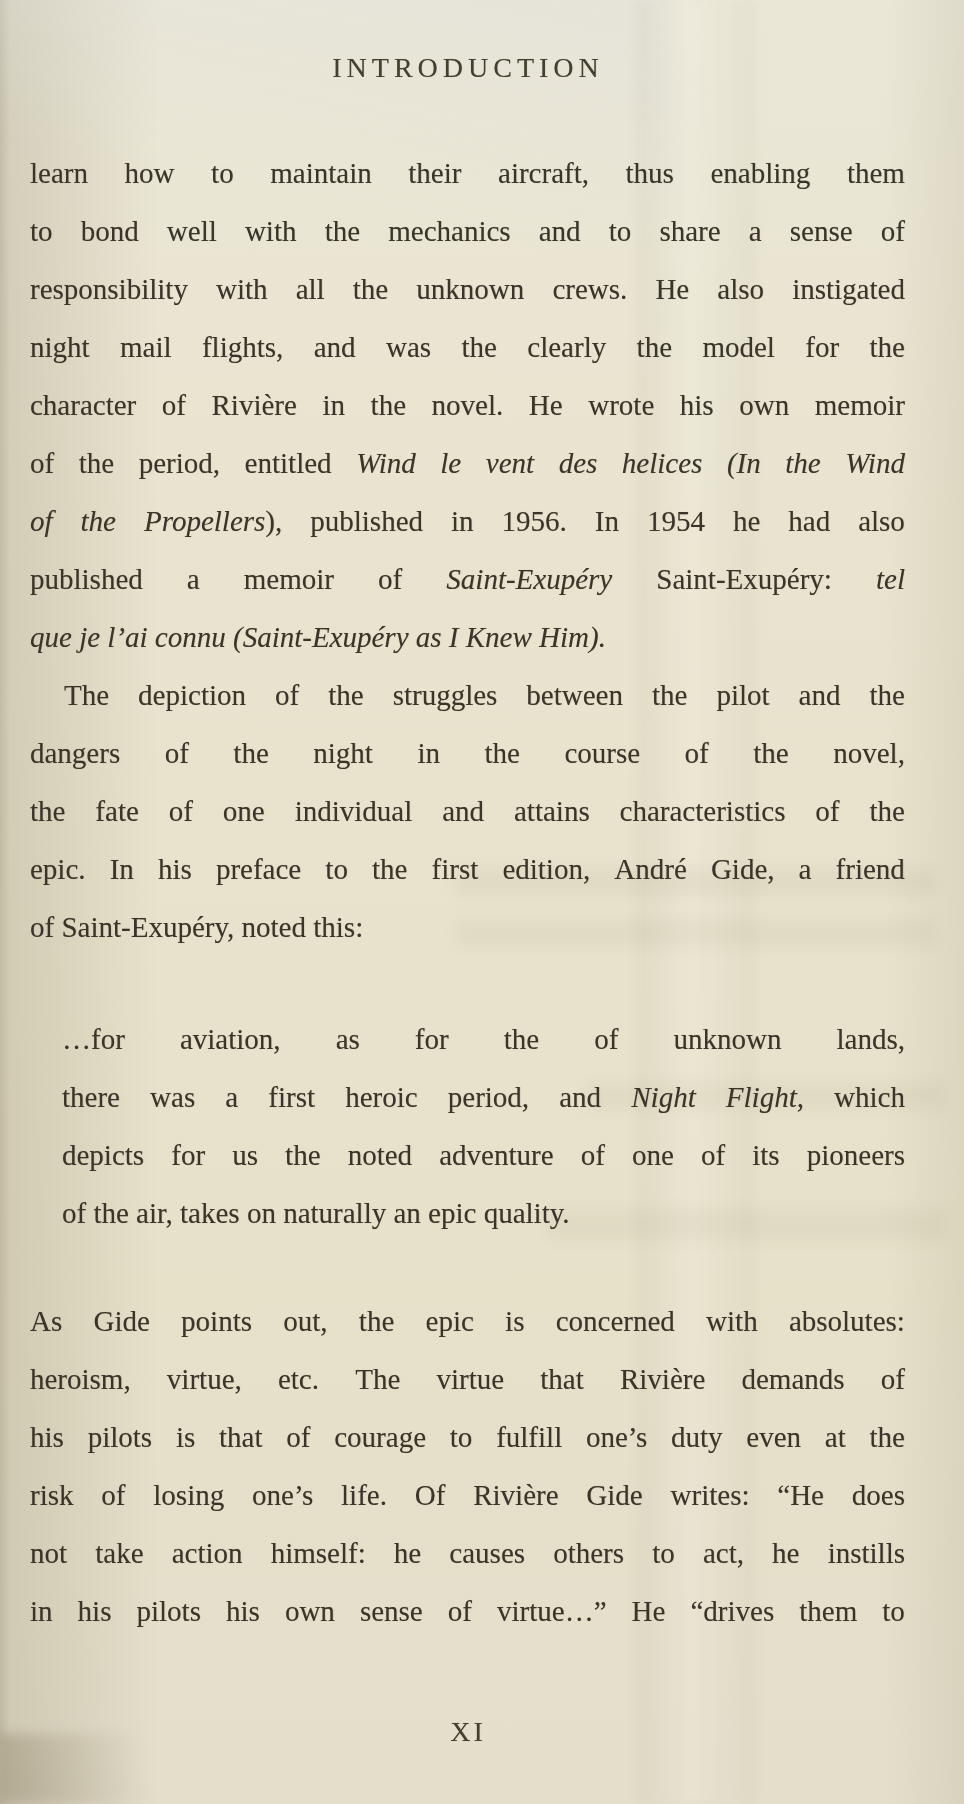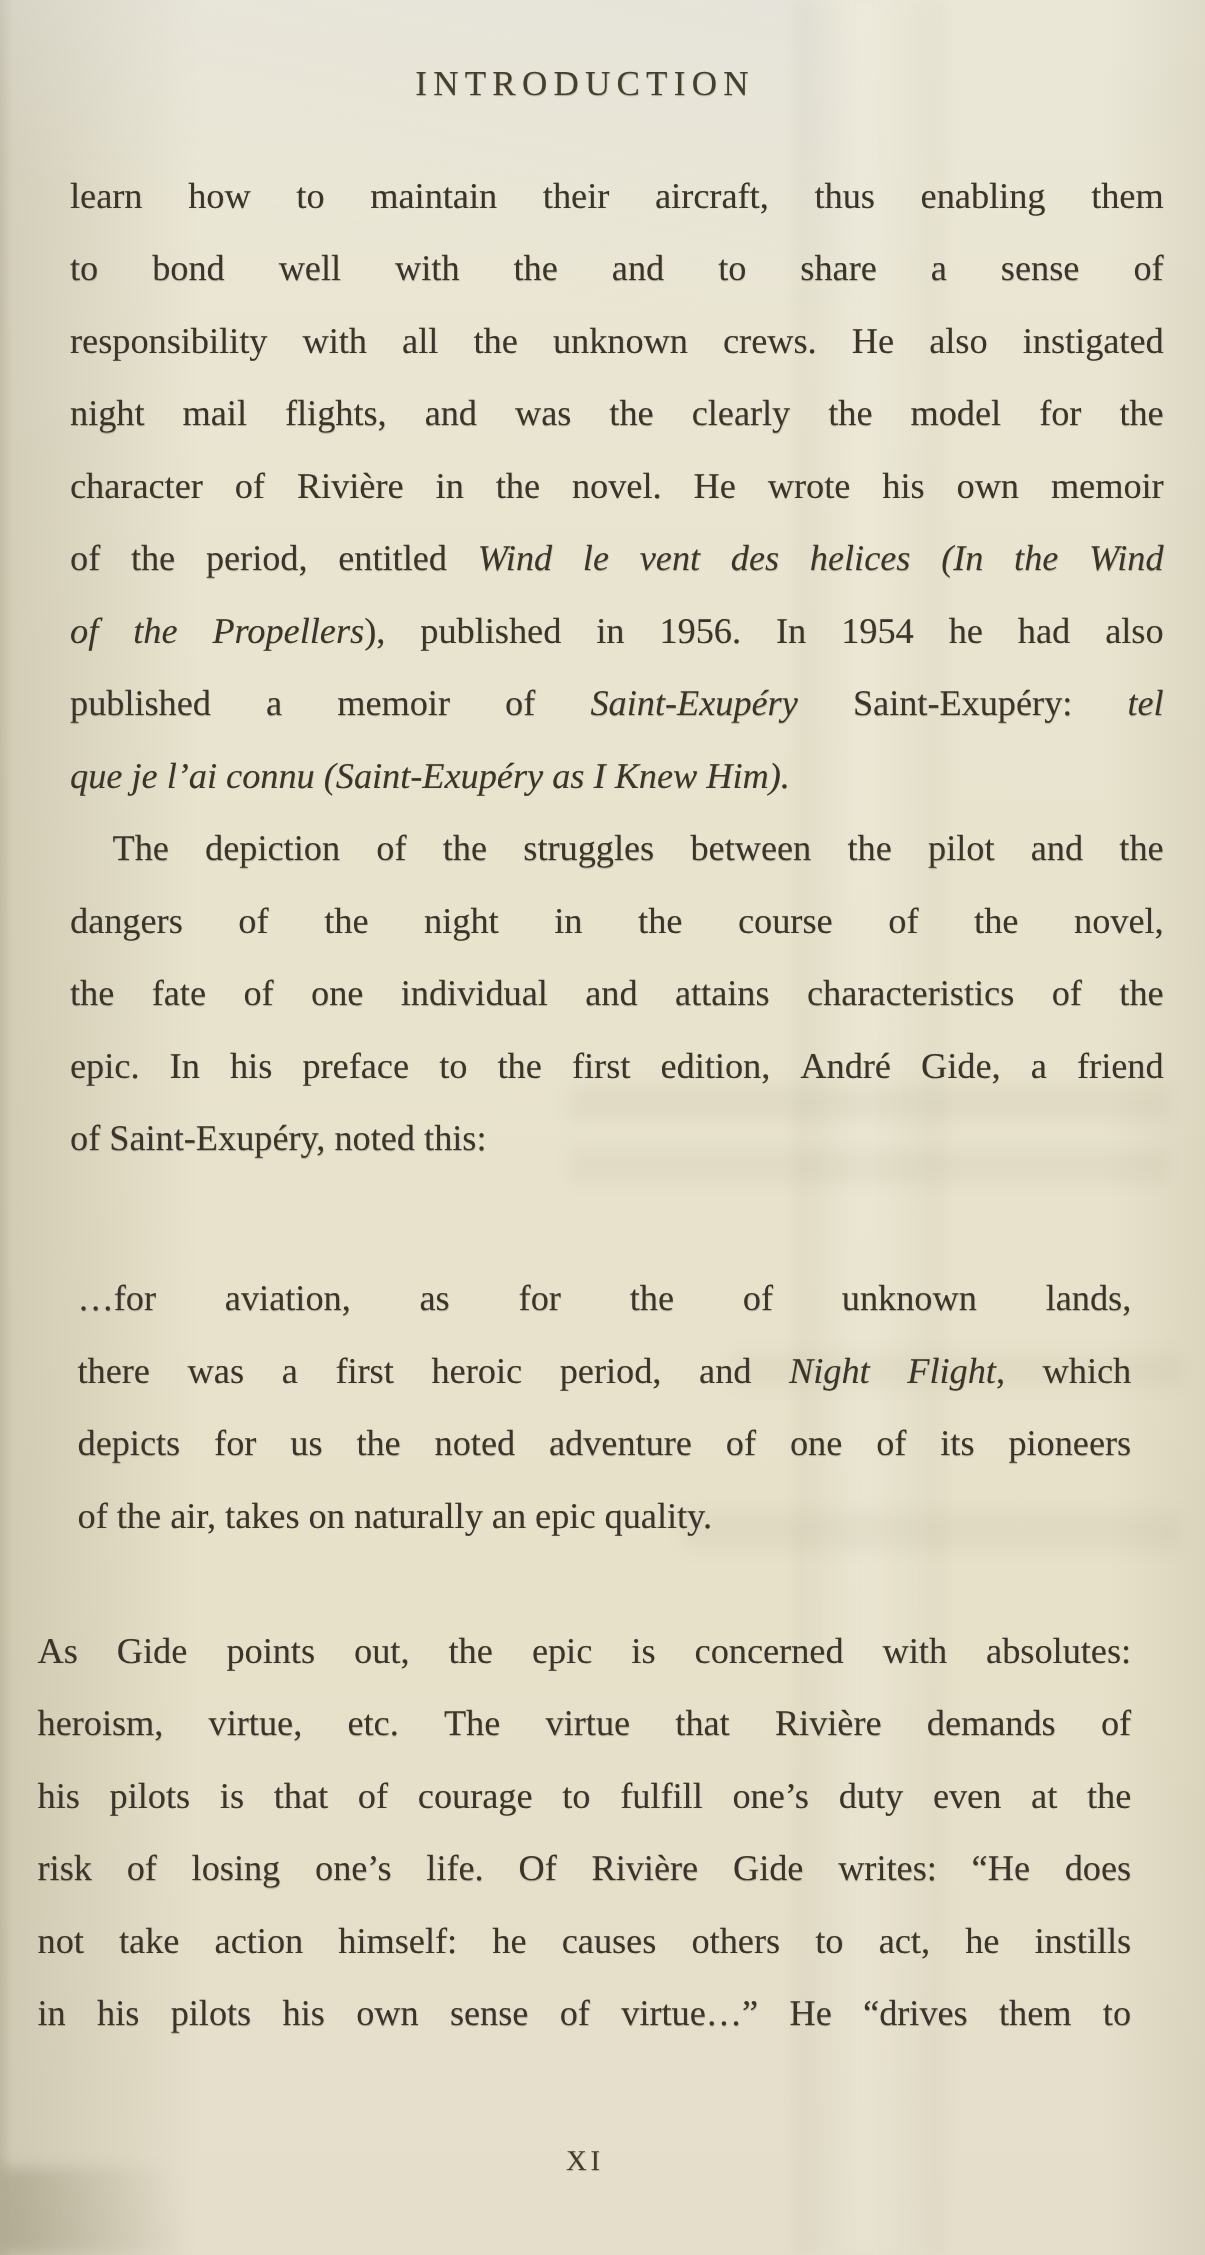--- a/index.html
+++ b/index.html
@@ -48,37 +48,37 @@
 
   .header{
     position:absolute;top:52px;left:0;width:936px;
     text-align:center;
     font-size:28px;
     letter-spacing:5px;
     color:#453f2e;
     text-shadow:0.3px 0.4px 0.7px rgba(60,54,36,.35);
   }
   .block{position:absolute;}
-  #block-main{top:128px;left:30px;width:875px;margin-left:26px;}
+  #block-main{top:144px;left:30px;width:875px;}
   #block-quote{top:1010px;left:62px;width:843px;}
   #block-closing{top:1292px;left:30px;width:875px;}
   .line{
     height:58px;
     line-height:58px;
     font-size:29px;
     white-space:pre;
     text-shadow:0.3px 0.4px 0.7px rgba(55,50,33,.33);
   }
   .line.just{display:flex;justify-content:space-between;align-items:baseline;white-space:normal;}
   .line.indent{padding-left:34px;}
   .it{font-style:italic;}
   .folio{
     position:absolute;top:1716px;left:0;width:936px;
     text-align:center;
-    font-size:23px;
+    font-size:28px;
     letter-spacing:3px;
     color:#443e2e;
     text-shadow:0.3px 0.4px 0.7px rgba(60,54,36,.3);
   }
 </style>
 </head>
 <body>
 
 <div class="page">
   <div class="sheen"></div>
@@ -101,20 +101,21 @@
         <span><span>thus</span></span>
         <span><span>enabling</span></span>
         <span><span>them</span></span>
       </div>
       <div class="line just">
         <span><span>to</span></span>
         <span><span>bond</span></span>
         <span><span>well</span></span>
         <span><span>with</span></span>
         <span><span>the</span></span>
+        <span><span>mechanics</span></span>
         <span><span>and</span></span>
         <span><span>to</span></span>
         <span><span>share</span></span>
         <span><span>a</span></span>
         <span><span>sense</span></span>
         <span><span>of</span></span>
       </div>
       <div class="line just">
         <span><span>responsibility</span></span>
         <span><span>with</span></span>

